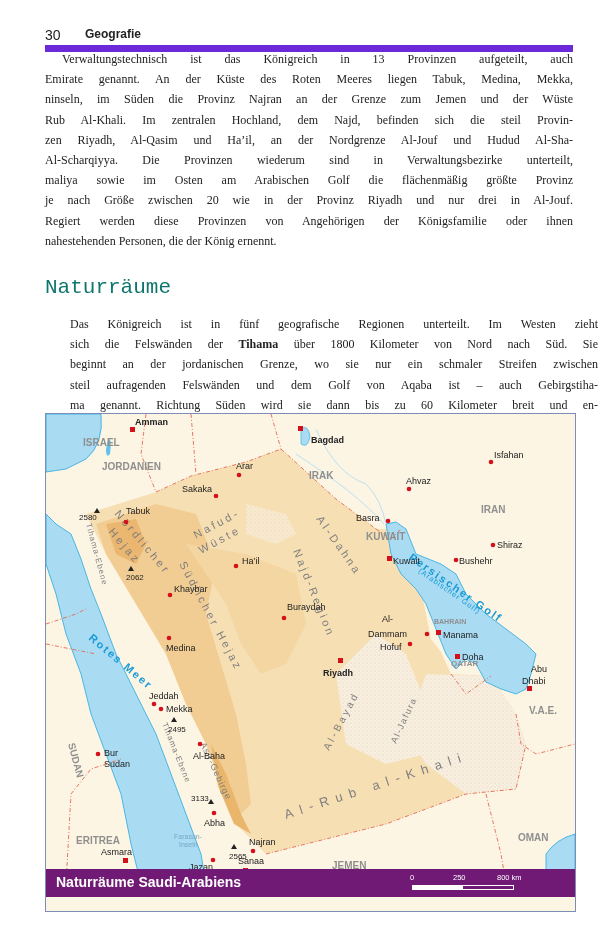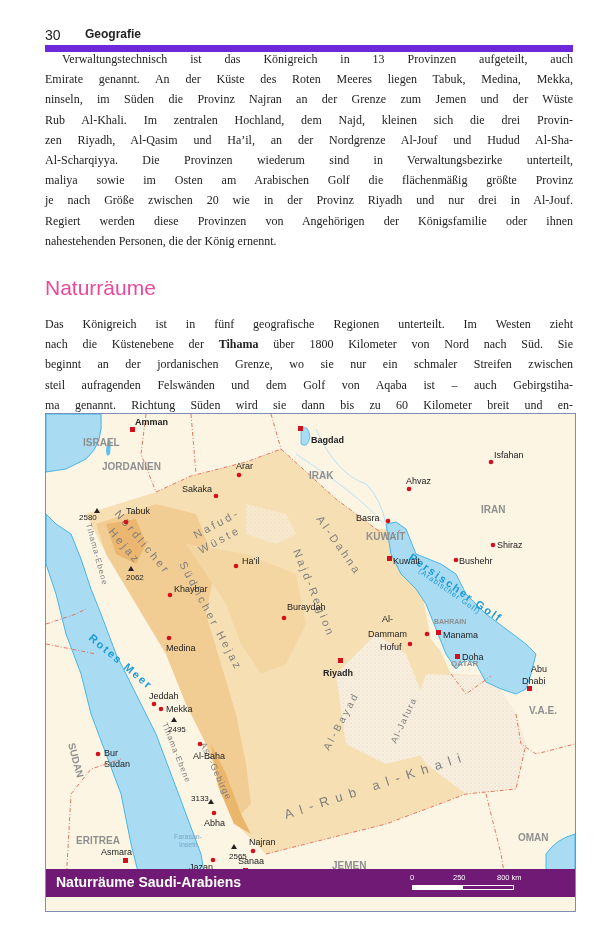--- a/index.html
+++ b/index.html
@@ -5,22 +5,22 @@
   html,body{margin:0;padding:0;background:#ffffff;}
   body{width:600px;height:950px;position:relative;overflow:hidden;font-family:"Liberation Serif",serif;color:#222;}
   .header{position:absolute;left:45px;top:27px;width:528px;height:18px;border-bottom:7px solid #6d28d9;}
   .page-num{position:absolute;left:0;top:0;font-family:"Liberation Sans",sans-serif;font-size:14px;color:#222;}
   .running-title{position:absolute;left:40px;top:0;font-family:"Liberation Sans",sans-serif;font-size:12px;font-weight:bold;color:#222;}
   .para{position:absolute;left:45px;width:528px;font-size:12px;line-height:20.2px;text-align:justify;hyphens:manual;}
   .para .line{display:block;text-align:justify;text-align-last:justify;white-space:nowrap;}
   .para .line.last{text-align-last:left;}
   .para .line.indent{padding-left:17px;}
   .p1{top:49px;}
-  .p2{top:314px;}
-  .section-title{position:absolute;left:45px;top:276px;font-family:Liberation Sans, sans-serif;font-size:21px;color:#ec4899;}
+  .p2{top:314px;margin-left:25px;}
+  .section-title{position:absolute;left:45px;top:276px;font-family:Liberation Mono, monospace;font-size:21px;color:#0f766e;}
   .map{position:absolute;left:45px;top:413px;width:529px;height:497px;border:1px solid #7d8db4;background:#fdf5e4;overflow:hidden;}
   .map svg{position:absolute;left:0;top:0;}
   .caption{position:absolute;left:0;bottom:14px;width:529px;height:28px;background:#701a75;padding-left:40px;}
   .caption-title{position:absolute;left:10px;top:5px;font-family:"Liberation Sans",sans-serif;font-size:14px;font-weight:bold;color:#fff;}
   .scale{position:absolute;left:362px;top:3px;width:170px;height:22px;font-family:"Liberation Sans",sans-serif;font-size:7.5px;color:#fff;}
   .scale .t0{position:absolute;left:2px;top:1px;}
   .scale .t1{position:absolute;left:45px;top:1px;}
   .scale .t2{position:absolute;left:89px;top:1px;}
   .scale .bar{position:absolute;left:4px;top:13px;width:100px;height:3px;border:1px solid #fff;}
   .scale .fill{position:absolute;left:0;top:0;width:50px;height:3px;background:#fff;}
@@ -30,34 +30,34 @@
 
 <div class="header">
   <span class="page-num">30</span>
   <span class="running-title">Geografie</span>
 </div>
 
 <div class="para p1">
   <span class="line indent">Verwaltungstechnisch ist das Königreich in 13 Provinzen aufgeteilt, auch</span>
   <span class="line">Emirate genannt. An der Küste des Roten Meeres liegen Tabuk, Medina, Mekka,</span>
   <span class="line">ninseln, im Süden die Provinz Najran an der Grenze zum Jemen und der Wüste</span>
-  <span class="line">Rub Al-Khali. Im zentralen Hochland, dem Najd, kleinen sich die drei Provin-</span>
+  <span class="line">Rub Al-Khali. Im zentralen Hochland, dem Najd, befinden sich die steil Provin-</span>
   <span class="line">zen Riyadh, Al-Qasim und Ha’il, an der Nordgrenze Al-Jouf und Hudud Al-Sha-</span>
   <span class="line">Al-Scharqiyya. Die Provinzen wiederum sind in Verwaltungsbezirke unterteilt,</span>
   <span class="line">maliya sowie im Osten am Arabischen Golf die flächenmäßig größte Provinz</span>
   <span class="line">je nach Größe zwischen 20 wie in der Provinz Riyadh und nur drei in Al-Jouf.</span>
   <span class="line">Regiert werden diese Provinzen von Angehörigen der Königsfamilie oder ihnen</span>
   <span class="line last">nahestehenden Personen, die der König ernennt.</span>
 </div>
 
 <div class="section-title">Naturräume</div>
 
 <div class="para p2">
   <span class="line">Das Königreich ist in fünf geografische Regionen unterteilt. Im Westen zieht</span>
-  <span class="line"><span>nach die Küstenebene der </span><b>Tihama</b><span> über 1800 Kilometer von Nord nach Süd. Sie</span></span>
+  <span class="line"><span>sich die Felswänden der </span><b>Tihama</b><span> über 1800 Kilometer von Nord nach Süd. Sie</span></span>
   <span class="line">beginnt an der jordanischen Grenze, wo sie nur ein schmaler Streifen zwischen</span>
   <span class="line">steil aufragenden Felswänden und dem Golf von Aqaba ist – auch Gebirgstiha-</span>
   <span class="line">ma genannt. Richtung Süden wird sie dann bis zu 60 Kilometer breit und en-</span>
 </div>
 
 <div class="map">
   <svg width="529" height="470" viewBox="0 0 529 470" font-family="Liberation Sans, sans-serif">
     <defs>
       <pattern id="sand" width="4" height="4" patternUnits="userSpaceOnUse">
         <rect width="4" height="4" fill="#f8efe0"></rect>

